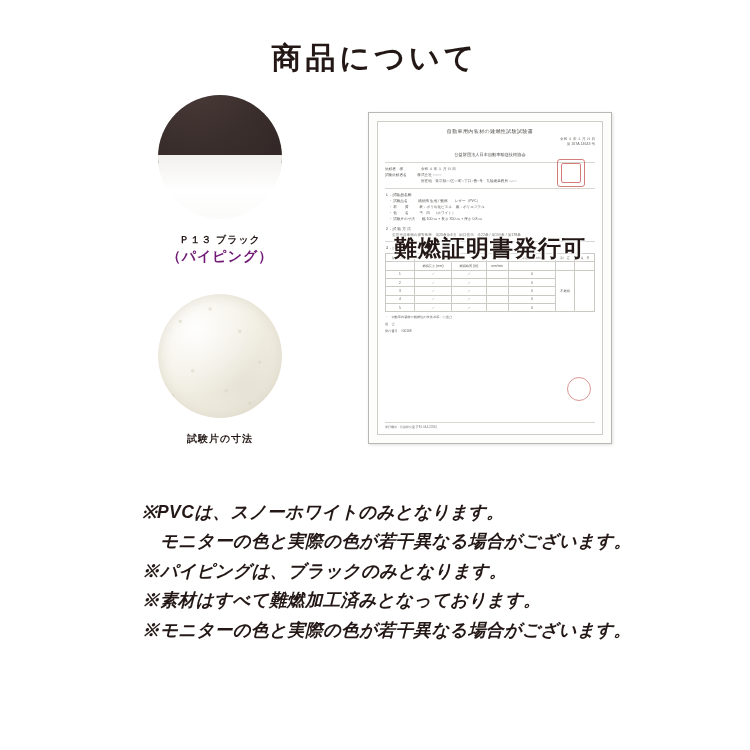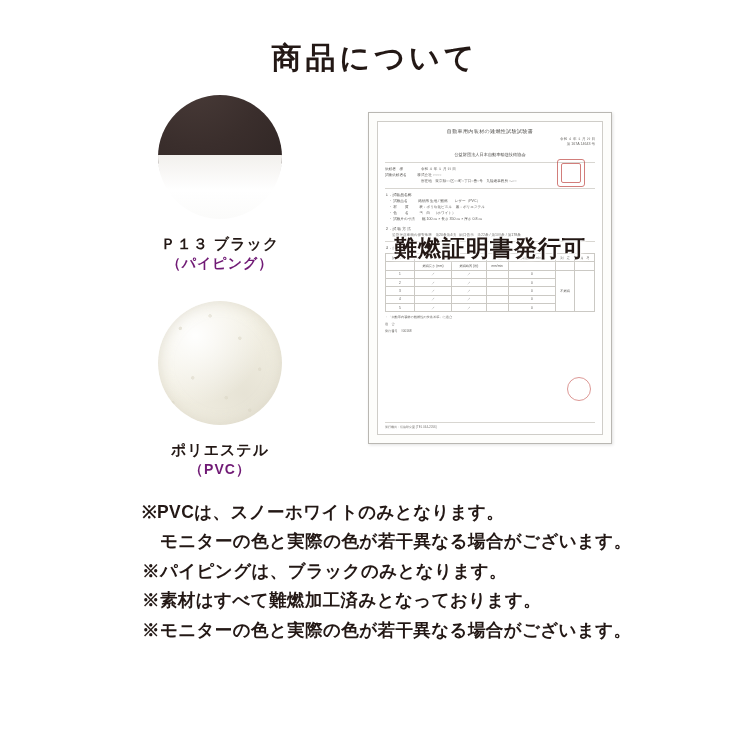--- a/index.html
+++ b/index.html
@@ -97,21 +97,21 @@
       radial-gradient(circle at 66% 30%, rgba(214,209,191,0.5) 0 1.5px, transparent 2px),
       radial-gradient(circle at 82% 55%, rgba(214,209,191,0.45) 0 1.5px, transparent 2px),
       radial-gradient(circle at 28% 62%, rgba(214,209,191,0.5) 0 1.5px, transparent 2px),
       radial-gradient(circle at 55% 78%, rgba(214,209,191,0.45) 0 1.5px, transparent 2px),
       radial-gradient(circle at 12% 82%, rgba(214,209,191,0.4) 0 1.5px, transparent 2px),
       radial-gradient(circle at 74% 88%, rgba(214,209,191,0.4) 0 1.5px, transparent 2px);
     opacity: 0.9;
   }
   .swatch-label {
     margin-top: 14px;
-    font-size: 15px;
+    font-size: 10px;
     line-height: 1.45;
     letter-spacing: 1px;
     font-weight: bold;
     color: #231815;
   }
   .swatch-sub {
     font-size: 14px;
     letter-spacing: 1px;
     font-weight: bold;
     color: #701a75;
@@ -247,21 +247,21 @@
     position: absolute;
     left: 142px;
     top: 498px;
     width: 600px;
     font-size: 17.5px;
     line-height: 1.68;
     font-weight: bold;
     letter-spacing: 0.4px;
     color: #231815;
   }
-  .note-line { white-space: nowrap; }
+  .note-line { white-space: nowrap; font-style: italic; }
   .note-indent { padding-left: 18px; }
 </style>
 </head>
 <body>
 
 <div class="page">
 
   <div class="title">商品について</div>
 
   <div class="swatch-col">
@@ -273,22 +273,21 @@
         <div class="whitegrad"></div>
       </div>
       <div class="swatch-label">Ｐ１３ ブラック</div>
       <div class="swatch-sub">（パイピング）</div>
     </div>
 
     <div class="swatch-block">
       <div class="circle circle-white">
         <div class="tex"></div>
       </div>
-      <div class="swatch-label">ポリエステル</div>
-      <div class="swatch-sub">（PVC）</div>
+      <div class="swatch-label">試験片の寸法</div>
     </div>
 
   </div>
 
   <div class="cert">
     <div class="cert-inner">
 
       <div class="cert-title">自動車用内装材の難燃性試験試験書</div>
       <div class="cert-rightmeta">令和 ４ 年 １ 月 २२ 日</div>
       <div class="cert-rightmeta">第 167A 14643 号</div>

